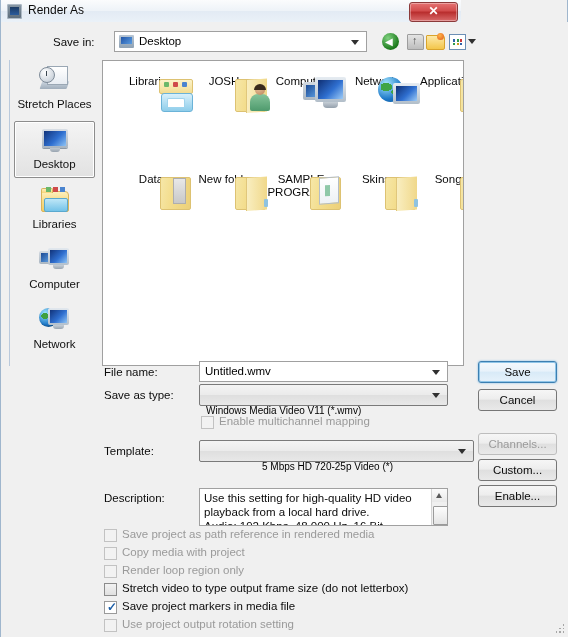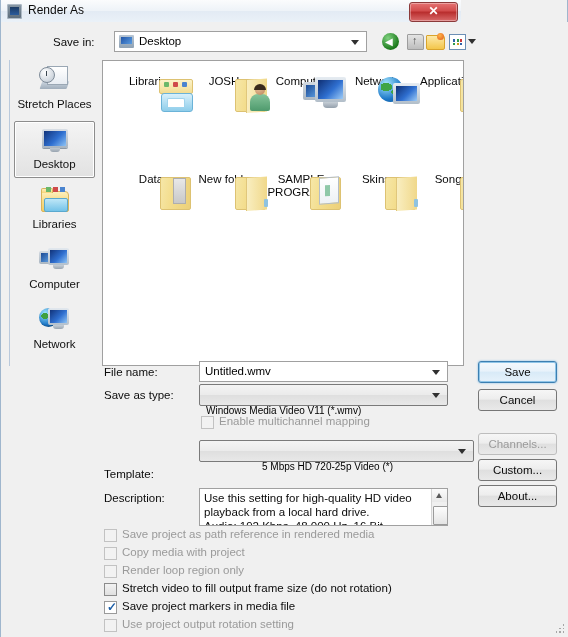--- a/index.html
+++ b/index.html
@@ -964,21 +964,21 @@
     <div class="select-box leftval" style="left:198px; top:362px; width:249px;">
       <span class="val">Windows Media Video V11 (*.wmv)</span>
       <span class="combo-arrow"></span>
     </div>
 
     <div class="checkrow" style="left:200px; top:392px;">
       <span class="cbox disabled"></span>
       <span class="ctext disabled">Enable multichannel mapping</span>
     </div>
 
-    <div class="form-label" style="left:103px; top:423px;margin-top:23px;">Template:</div>
+    <div class="form-label" style="left:103px; top:423px;">Template:</div>
     <div class="select-box" style="left:198px; top:418px; width:275px;">
       <span class="val">5 Mbps HD 720-25p Video (*)</span>
       <span class="combo-arrow"></span>
     </div>
 
     <div class="form-label" style="left:103px; top:470px;">Description:</div>
     <div id="desc-box">
       <div id="desc-text">Use this setting for high-quality HD video
 playback from a local hard drive.
 Audio: 192 Kbps, 48,000 Hz, 16 Bit, Stereo,</div>
@@ -1000,34 +1000,34 @@
     <div class="checkrow" style="top:523px;">
       <span class="cbox disabled"></span>
       <span class="ctext disabled">Copy media with project</span>
     </div>
     <div class="checkrow" style="top:541px;">
       <span class="cbox disabled"></span>
       <span class="ctext disabled">Render loop region only</span>
     </div>
     <div class="checkrow" style="top:559px;">
       <span class="cbox greyfill"></span>
-      <span class="ctext">Stretch video to fill output frame size (do not rotation)</span>
+      <span class="ctext">Stretch video to type output frame size (do not letterbox)</span>
     </div>
     <div class="checkrow" style="top:577px;">
       <span class="cbox">
           <span class="tick">✓</span>
         </span>
       <span class="ctext">Save project markers in media file</span>
     </div>
     <div class="checkrow" style="top:595px;">
       <span class="cbox disabled"></span>
       <span class="ctext disabled">Use project output rotation setting</span>
     </div>
 
     <div class="btn default" style="top:339px;">Save</div>
     <div class="btn" style="top:367px;">Cancel</div>
     <div class="btn disabled" style="top:411px;">Channels...</div>
     <div class="btn" style="top:437px;">Custom...</div>
-    <div class="btn" style="top:463px;">About...</div>
+    <div class="btn" style="top:463px;">Enable...</div>
 
     <div id="grip"></div>
   </div>
 </div>
 
 </body></html>

